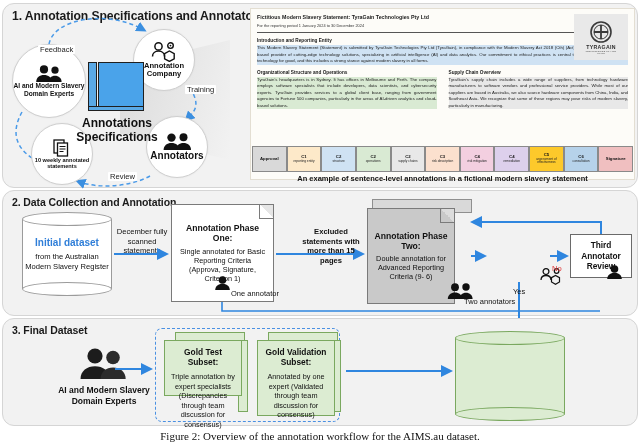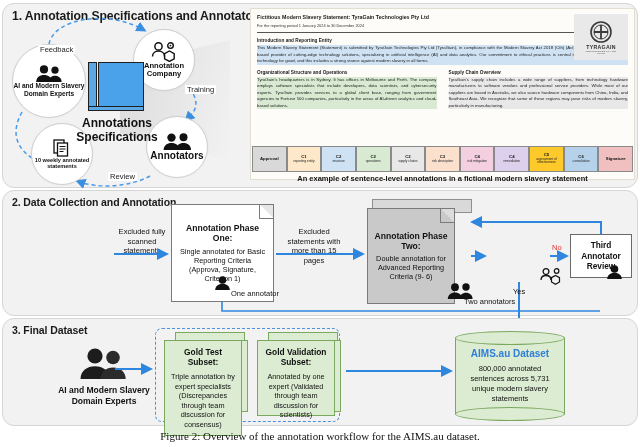--- a/index.html
+++ b/index.html
@@ -104,38 +104,38 @@
   #ph1 .fold{position:absolute;right:0;top:0;width:14px;height:14px;
        background:linear-gradient(225deg,#e6e6e6 50%,transparent 50%);border-left:1px solid #7a7a7a;border-bottom:1px solid #7a7a7a;box-sizing:border-box;}
 
   #ph2-back{left:372px;top:199px;width:100px;height:14px;}
   #ph2{left:367px;top:208px;width:88px;height:96px;}
   #ph2 .fold{position:absolute;right:0;top:0;width:14px;height:14px;
        background:linear-gradient(225deg,#dcdcdc 50%,transparent 50%);border-left:1px solid #7a7a7a;border-bottom:1px solid #7a7a7a;box-sizing:border-box;}
 
   .flowlbl{position:absolute;text-align:center;font-size:7.6px;color:#111;line-height:1.28;}
   #lbl-excl1{left:116px;top:227px;width:52px;}
-  #lbl-excl2{left:283px;top:227px;width:62px;}
+  #lbl-excl2{left:300px;top:227px;width:62px;font-weight:bold;}
 
   #diamond{position:absolute;left:488px;top:228px;width:62px;height:54px;}
   #diamond .dm{position:absolute;left:0;top:0;width:100%;height:100%;
       background:#fcf3c9;border:1px solid #9b9b9b;box-sizing:border-box;
       transform:rotate(45deg) scale(.707);}
   #diamond .dtx{position:absolute;left:0;top:0;width:100%;height:100%;display:flex;
       flex-direction:column;align-items:center;justify-content:center;text-align:center;
       font-size:7.2px;color:#111;line-height:1.25;}
 
   #third{position:absolute;left:570px;top:234px;width:62px;height:44px;background:#fff;
       border:1px solid #6a6a6a;box-sizing:border-box;display:flex;align-items:center;
       justify-content:center;text-align:center;font-size:8.3px;font-weight:bold;color:#111;line-height:1.25;}
 
   .minilbl{position:absolute;font-size:7.5px;color:#111;}
   #lbl-one-ann{left:231px;top:289px;}
   #lbl-two-ann{left:437px;top:297px;margin-left:27px;}
-  #lbl-no{left:552px;top:243px;color:#d33;font-size:7.5px;}
+  #lbl-no{left:552px;top:264px;color:#d33;font-size:7.5px;}
   #lbl-yes{left:513px;top:287px;}
 
   
   #sec3{left:2px;top:318px;width:636px;height:108px;}
   #sec3-title{left:12px;top:324px;font-size:10.5px;}
 
   #experts3{position:absolute;left:44px;top:347px;width:120px;text-align:center;}
   #experts3 .t{font-size:8.5px;font-weight:bold;color:#111;line-height:1.25;margin-top:2px;}
 
   #dashbox{position:absolute;left:155px;top:328px;width:185px;height:94px;
@@ -303,22 +303,31 @@
       </div>
       <div class="lb" style="background: rgb(240, 191, 192);">
         <div class="solo">Signature</div>
       </div>
     </div>
   <div id="doc-cap">An example of sentence-level annotations in a fictional modern slavery statement</div>
 
   <div class="panel" id="sec2"></div>
   <div class="panel-title" id="sec2-title">2. Data Collection and Annotation</div>
 
-
-  <div class="flowlbl" id="lbl-excl1">Excluded fully scanned statements</div>
+  <div class="cyl" id="db-initial">
+    <div class="cyl-body"></div>
+      <div class="cyl-bot"></div>
+      <div class="cyl-top"></div>
+    <div class="cyl-txt">
+      <div class="t1">Initial dataset</div>
+      <div class="t2">from the Australian Modern Slavery Register</div>
+    </div>
+  </div>
+
+  <div class="flowlbl" id="lbl-excl1">December fully scanned statements</div>
 
   <div class="docshape white" id="ph1">
     <div class="fold"></div>
     <div class="dt">Annotation Phase One:</div>
     <div class="dd">Single annotated for Basic Reporting Criteria (Approva, Signature, Criterion 1)</div>
   </div>
 
   <svg class="ovl">
 
     <line x1="114" y1="254" x2="167" y2="254" stroke="#2f86df" stroke-width="2" marker-end="url(#sblue)"></line>
@@ -388,41 +397,37 @@
       <circle cx="36" cy="10.5" r="6.8" fill="#2b2b2b"></circle>
         <path d="M23.5 32c0-7.3 5.7-11.6 12.6-11.6S48.7 24.7 48.7 32z" fill="#2b2b2b"></path>
     </svg>
     <div class="t">AI and Modern Slavery Domain Experts</div>
   </div>
 
   <div id="dashbox"></div>
 
   <div class="gshadow" style="left:175px;top:332px;width:70px;height:10px;"></div>
   <div class="gshadow" style="left:238px;top:340px;width:10px;height:72px;"></div>
-  <div class="gdoc" style="left:164px;top:340px;width:78px;height:96px;">
+  <div class="gdoc" style="left:164px;top:340px;width:78px;height:56px;">
     <div class="gt">Gold Test Subset:</div>
     <div class="gd">Triple annotation by expert specialists (Discrepancies through team discussion for consensus)</div>
   </div>
 
   <div class="gshadow" style="left:268px;top:332px;width:70px;height:10px;"></div>
   <div class="gshadow" style="left:331px;top:340px;width:10px;height:72px;"></div>
   <div class="gdoc" style="left:257px;top:340px;width:78px;height:76px;">
     <div class="gt">Gold Validation Subset:</div>
-    <div class="gd">Annotated by one expert (Validated through team discussion for scientists)</div>
+    <div class="gd">Annotated by one expert (Validated through team discussion for consensus)</div>
   </div>
 
   <svg class="ovl">
     <line x1="115" y1="369" x2="151" y2="369" stroke="#2f86df" stroke-width="2" marker-end="url(#sblue)"></line>
     <line x1="346" y1="371" x2="451" y2="371" stroke="#2f86df" stroke-width="2" marker-end="url(#sblue)"></line>
   </svg>
 
   <div class="cyl" id="db-final">
     <div class="cyl-body"></div>
       <div class="cyl-bot"></div>
       <div class="cyl-top"></div>
-    <div class="cyl-txt">
-      <div class="t1">AIMS.au Dataset</div>
-      <div class="t2">800,000 annotated sentences across 5,731 unique modern slavery statements</div>
-    </div>
   </div>
 
   <div id="caption">Figure 2: Overview of the annotation workflow for the AIMS.au dataset.</div>
 </div>
 
 </body></html>

